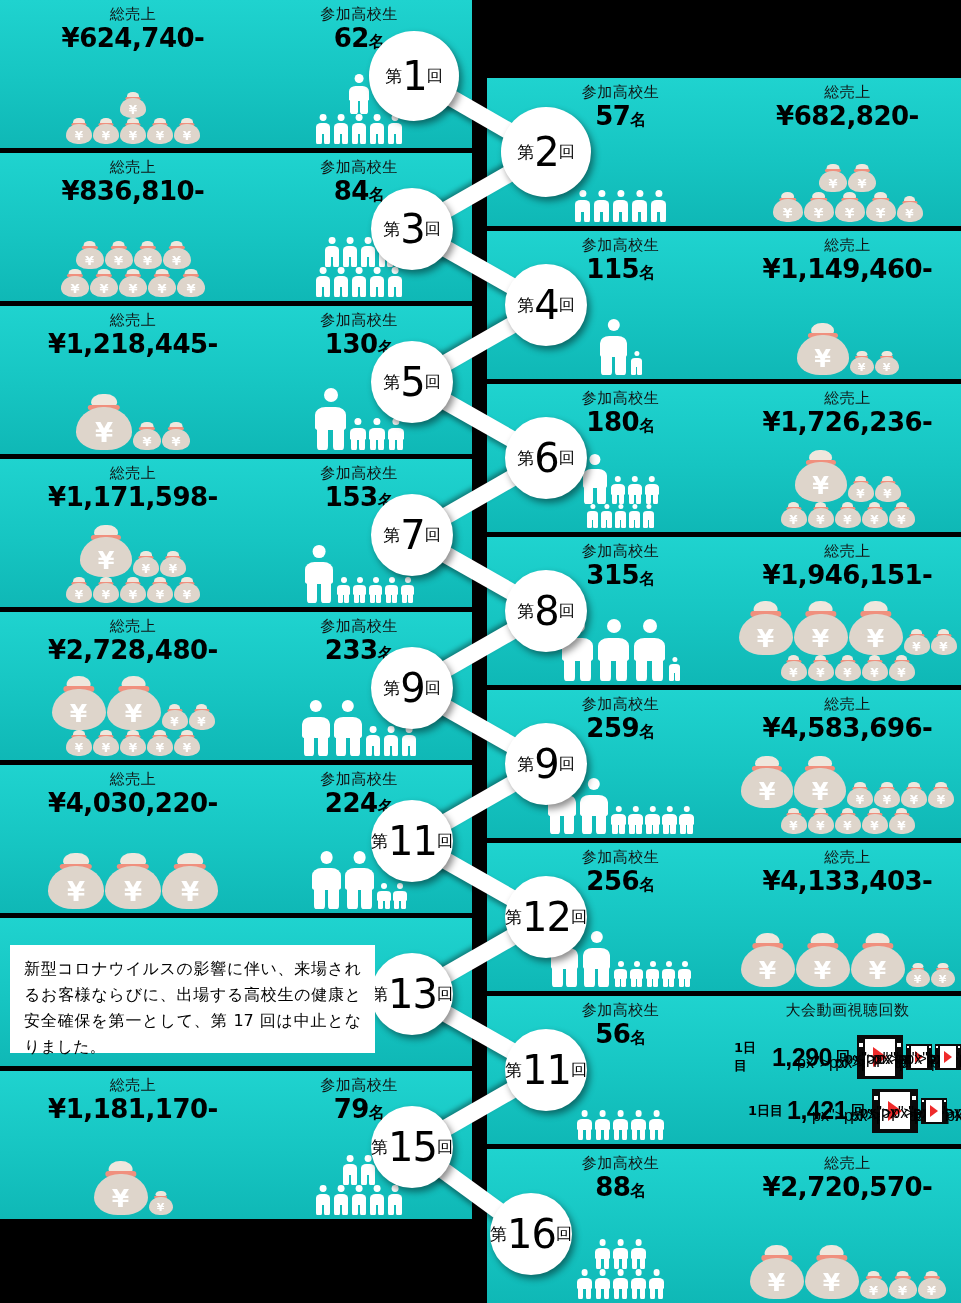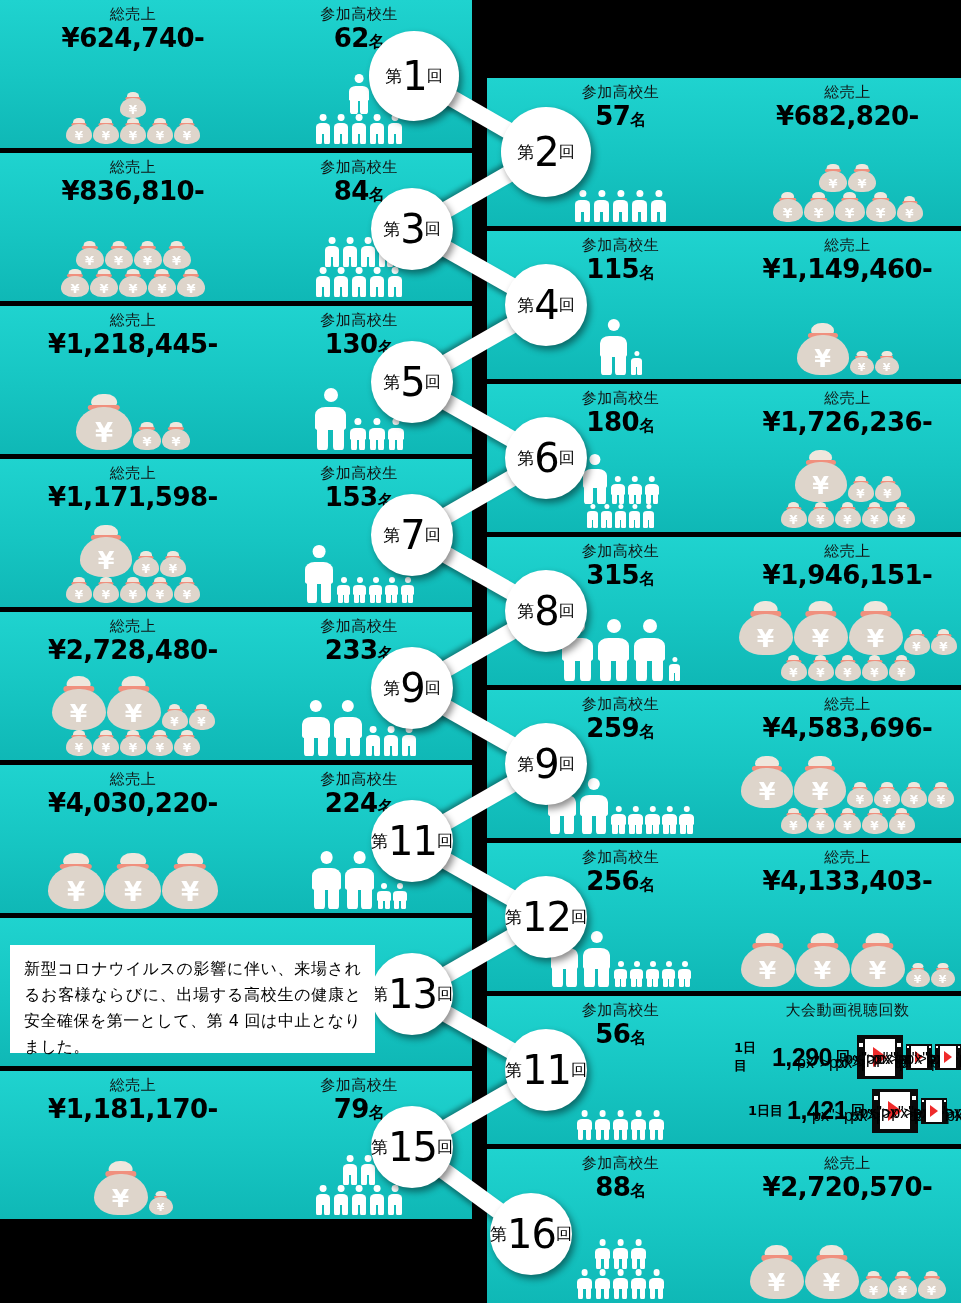--- a/index.html
+++ b/index.html
@@ -1647,14 +1647,14 @@
     <div class="circle" style="left: 371px; top: 1106px; width: 82px; height: 82px;">
       <span class="pre">第</span>
       <span class="num">15</span>
       <span class="post">回</span>
     </div>
     <div class="circle" style="left: 490px; top: 1193px; width: 82px; height: 82px;">
       <span class="pre">第</span>
       <span class="num">16</span>
       <span class="post">回</span>
     </div>
-    <div class="notebox" style="left: 10px; top: 945px; width: 365px; height: 108px;">新型コロナウイルスの影響に伴い、来場されるお客様ならびに、出場する高校生の健康と安全確保を第一として、第 4 回は中止となりました。</div>
+    <div class="notebox" style="left: 10px; top: 945px; width: 365px; height: 108px;">新型コロナウイルスの影響に伴い、来場されるお客様ならびに、出場する高校生の健康と安全確保を第一として、第 17 回は中止となりました。</div>
   </div>
 
 </body></html>

